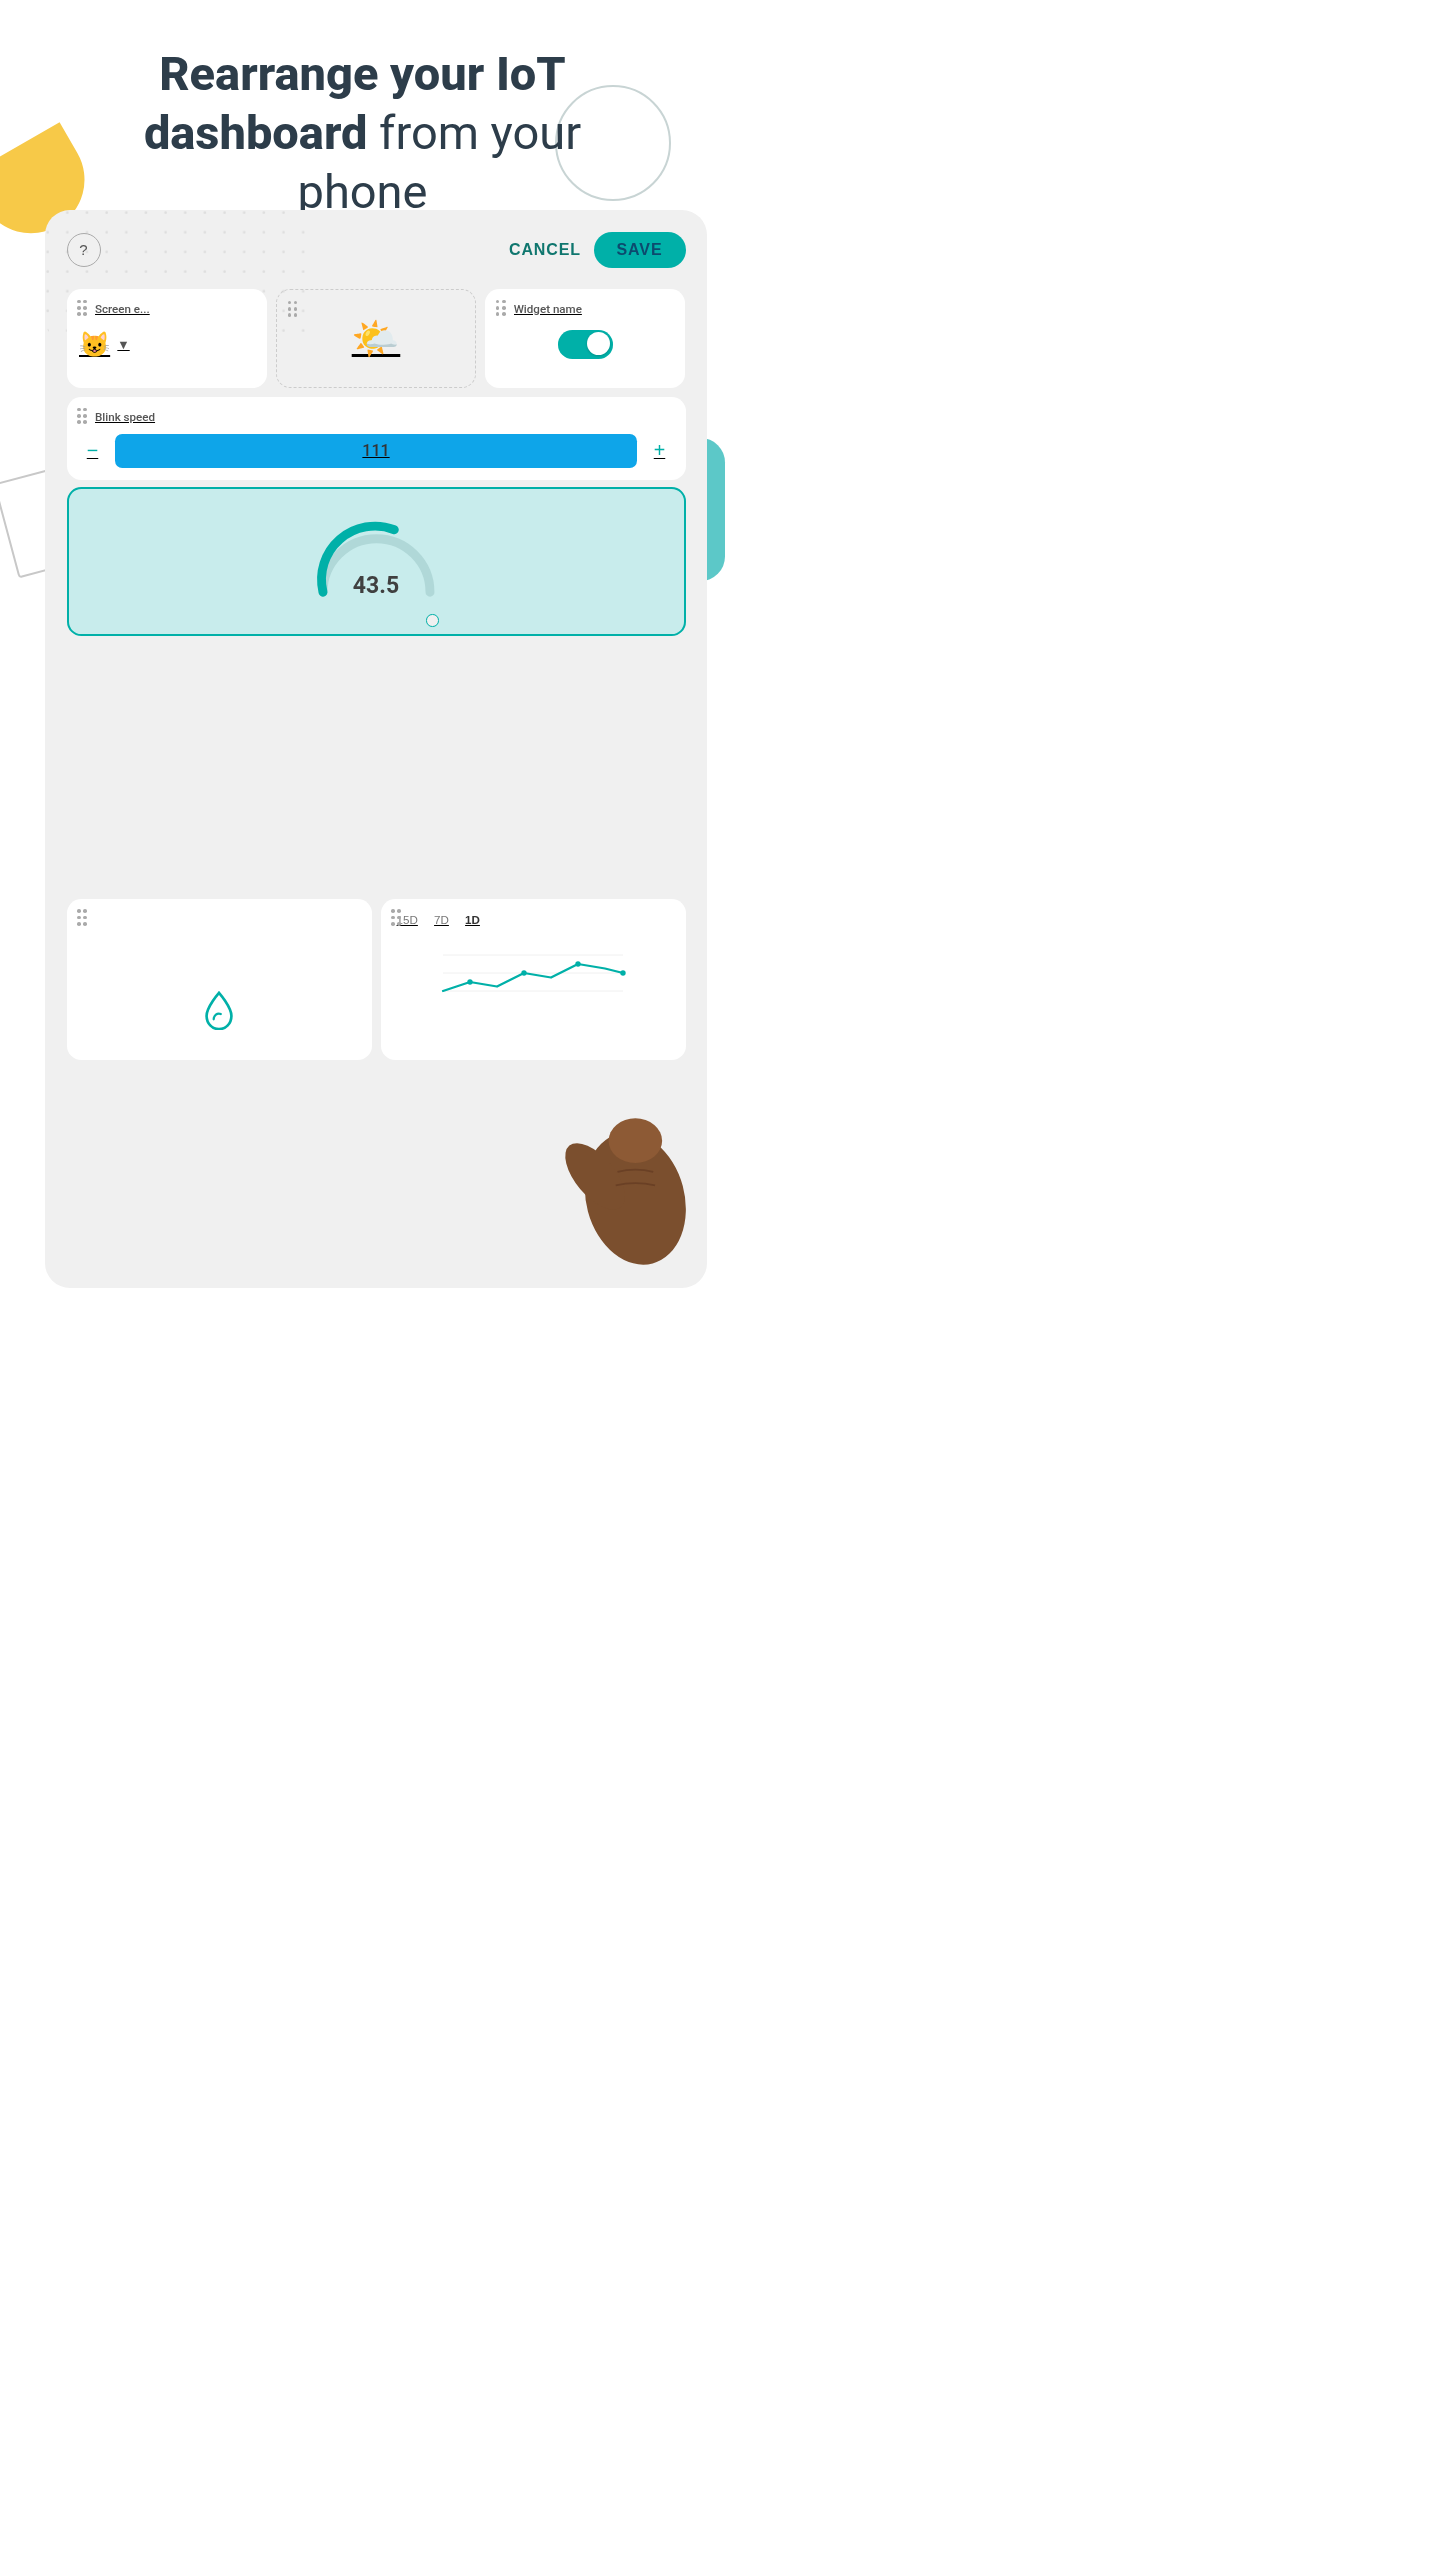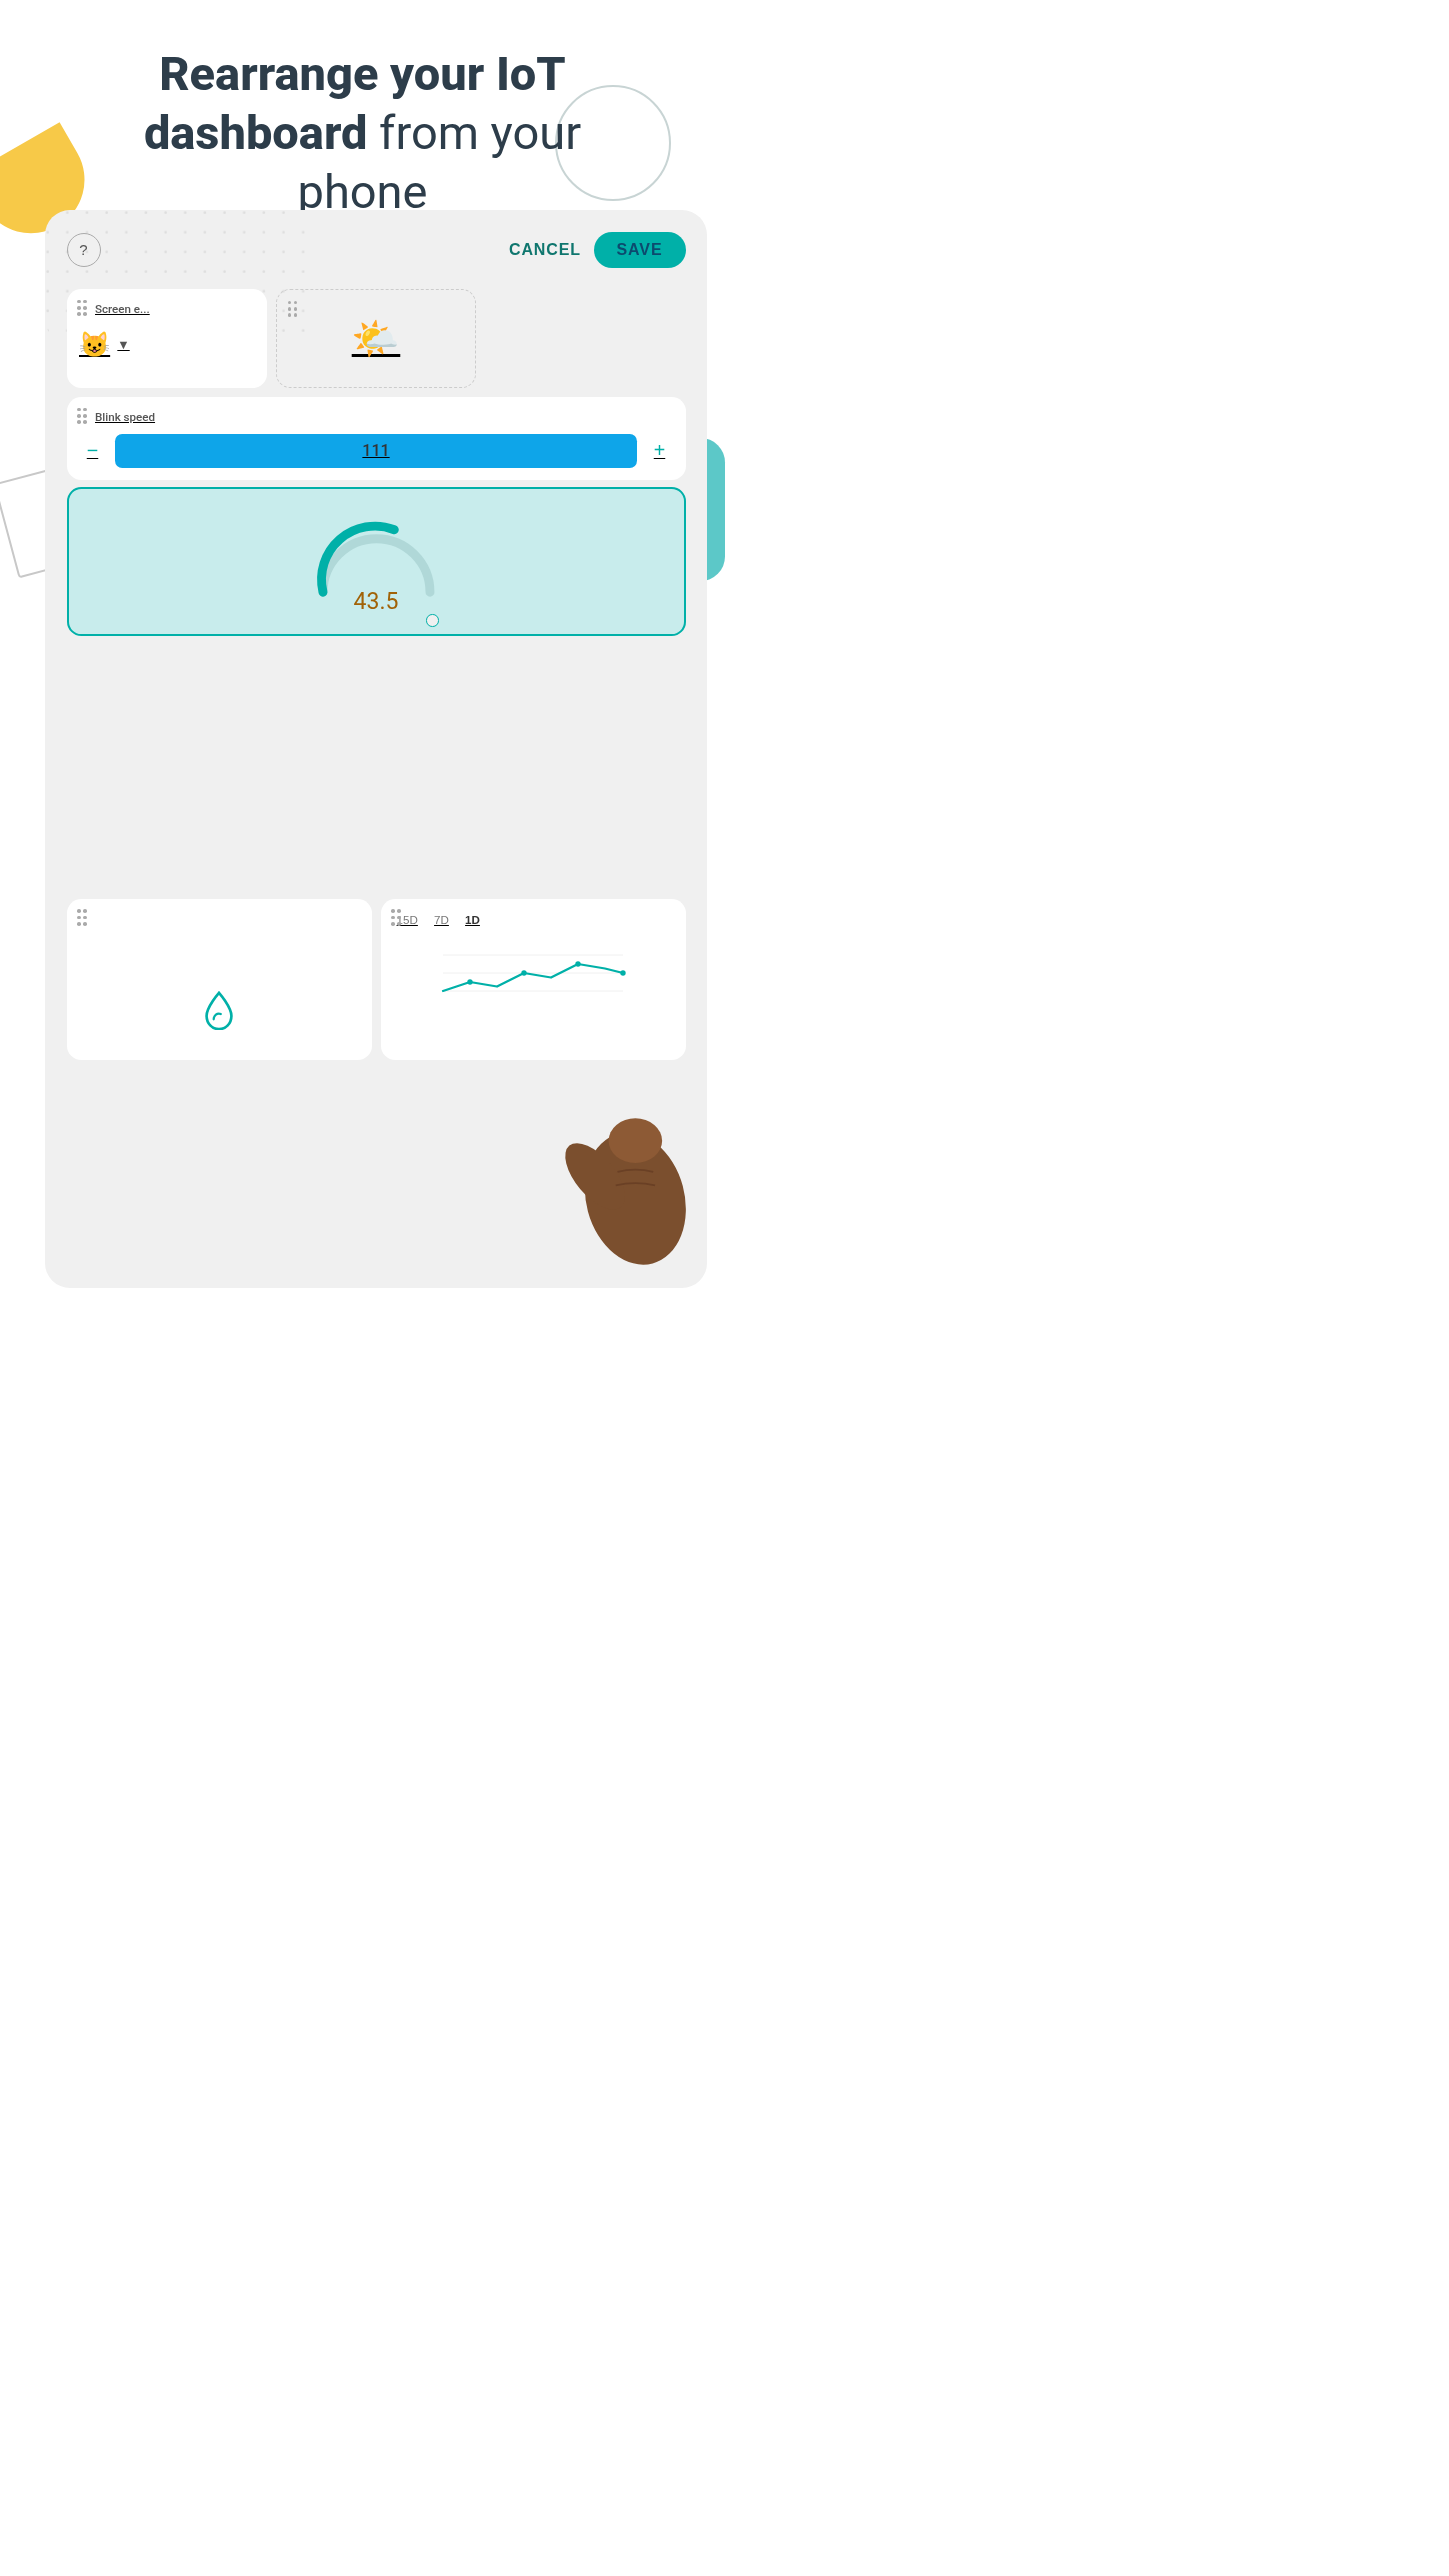--- a/index.html
+++ b/index.html
@@ -283,24 +283,24 @@
     }
 
     .gauge-svg {
       position: absolute;
       top: 0;
       left: 0;
     }
 
     .gauge-value {
       font-size: 23px;
-      font-weight: 400;
-      color: #a16207;
+      font-weight: 700;
+      color: #404040;
       z-index: 1;
-      margin-bottom: 4px;
+      margin-bottom: 20px;
     }
 
     .gauge-dot {
       position: absolute;
       bottom: -7.2px;
       right: 9px;
       width: 12.5px;
       height: 12.5px;
       background: #f0f0f0;
       border: 1.8px solid #00b0a8;
@@ -455,20 +455,36 @@
             <span></span>
             <span></span>
             <span></span>
             <span></span>
         </div>
         <div class="sun-widget">
           <span class="sun-icon">🌤️</span>
         </div>
       </div>
 
+      <div class="widget-card">
+        <div class="drag-handle">
+          <span></span>
+            <span></span>
+            <span></span>
+            <span></span>
+            <span></span>
+            <span></span>
+        </div>
+        <div class="widget-label">Widget name</div>
+        <div class="toggle-widget-content">
+          <div class="toggle-switch">
+            <div class="toggle-knob"></div>
+          </div>
+        </div>
+      </div>
     </div>
 
     <div style="display: grid; grid-template-columns: 1fr; gap: 7px; margin-bottom: 9px;">
 
       <div class="widget-card">
         <div class="drag-handle">
           <span></span>
             <span></span>
             <span></span>
             <span></span>

